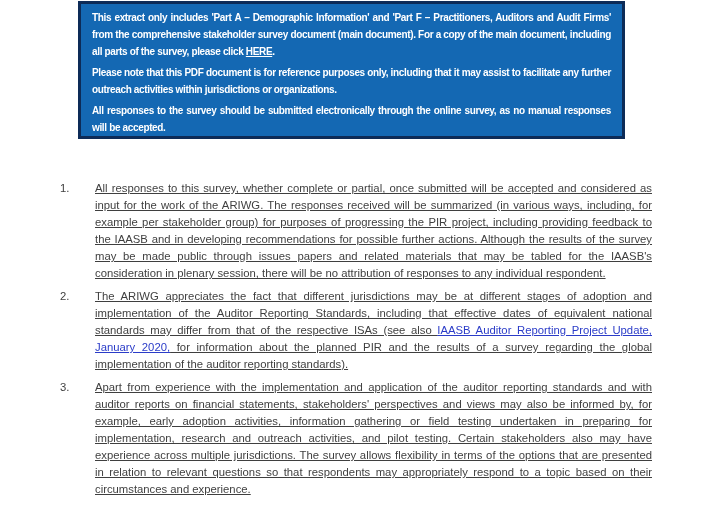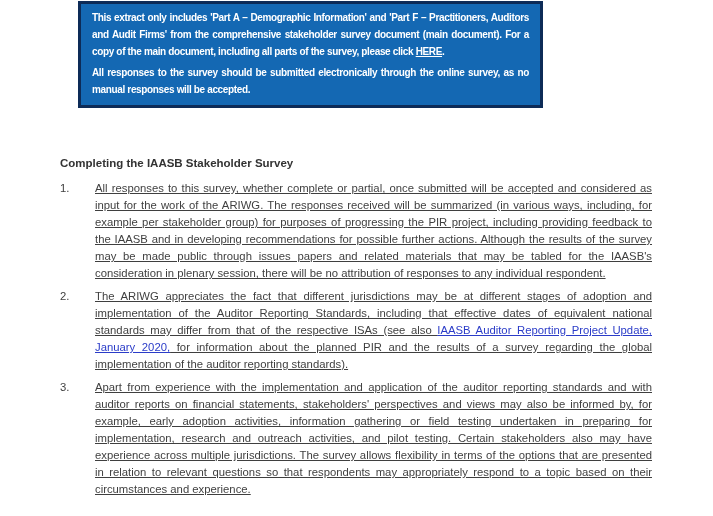--- a/index.html
+++ b/index.html
@@ -12,26 +12,26 @@
     position: relative;
     width: 713px;
     height: 516px;
     background: #ffffff;
     overflow: hidden;
   }
   .notice-box {
     position: absolute;
     left: 78px;
     top: 1px;
-    width: 465px;
+    width: 547px;
     box-sizing: border-box;
     border: 3px solid #0d2b57;
     background: #1468b3;
     color: #ffffff;
-    padding: 5px 11px 7px 11px;
+    padding: 5px 11px 0 11px;
     font-size: 10px;
     font-weight: bold;
     letter-spacing: -0.35px;
     line-height: 17px;
     text-align: justify;
   }
   .notice-box p {
     margin: 0 0 4px 0;
   }
   .notice-box p:last-child {
@@ -81,24 +81,24 @@
     cursor: pointer;
   }
 </style>
 </head>
 <body>
 
 <div class="page">
 
   <div class="notice-box" style="background: rgb(20, 104, 179); border-color: rgb(13, 43, 87); color: rgb(255, 255, 255);">
     <p><span>This extract only includes 'Part A – Demographic Information' and 'Part F – Practitioners, Auditors and Audit Firms' from the comprehensive stakeholder survey document (main document). For a copy of the main document, including all parts of the survey, please click </span><a class="box-link">HERE</a><span>.</span></p>
+    <p>Please note that this PDF document is for reference purposes only, including that it may assist to facilitate any further outreach activities within jurisdictions or organizations.</p>
     <p>All responses to the survey should be submitted electronically through the online survey, as no manual responses will be accepted.</p>
   </div>
 
-  <h2 class="heading">Completing the IAASB Stakeholder Survey</h2>
 
   <div class="list">
 
     <div class="item">
       <span class="num">1.</span>
       <div class="txt">All responses to this survey, whether complete or partial, once submitted will be accepted and considered as input for the work of the ARIWG. The responses received will be summarized (in various ways, including, for example per stakeholder group) for purposes of progressing the PIR project, including providing feedback to the IAASB and in developing recommendations for possible further actions. Although the results of the survey may be made public through issues papers and related materials that may be tabled for the IAASB's consideration in plenary session, there will be no attribution of responses to any individual respondent.</div>
     </div>
 
     <div class="item">
       <span class="num">2.</span>

